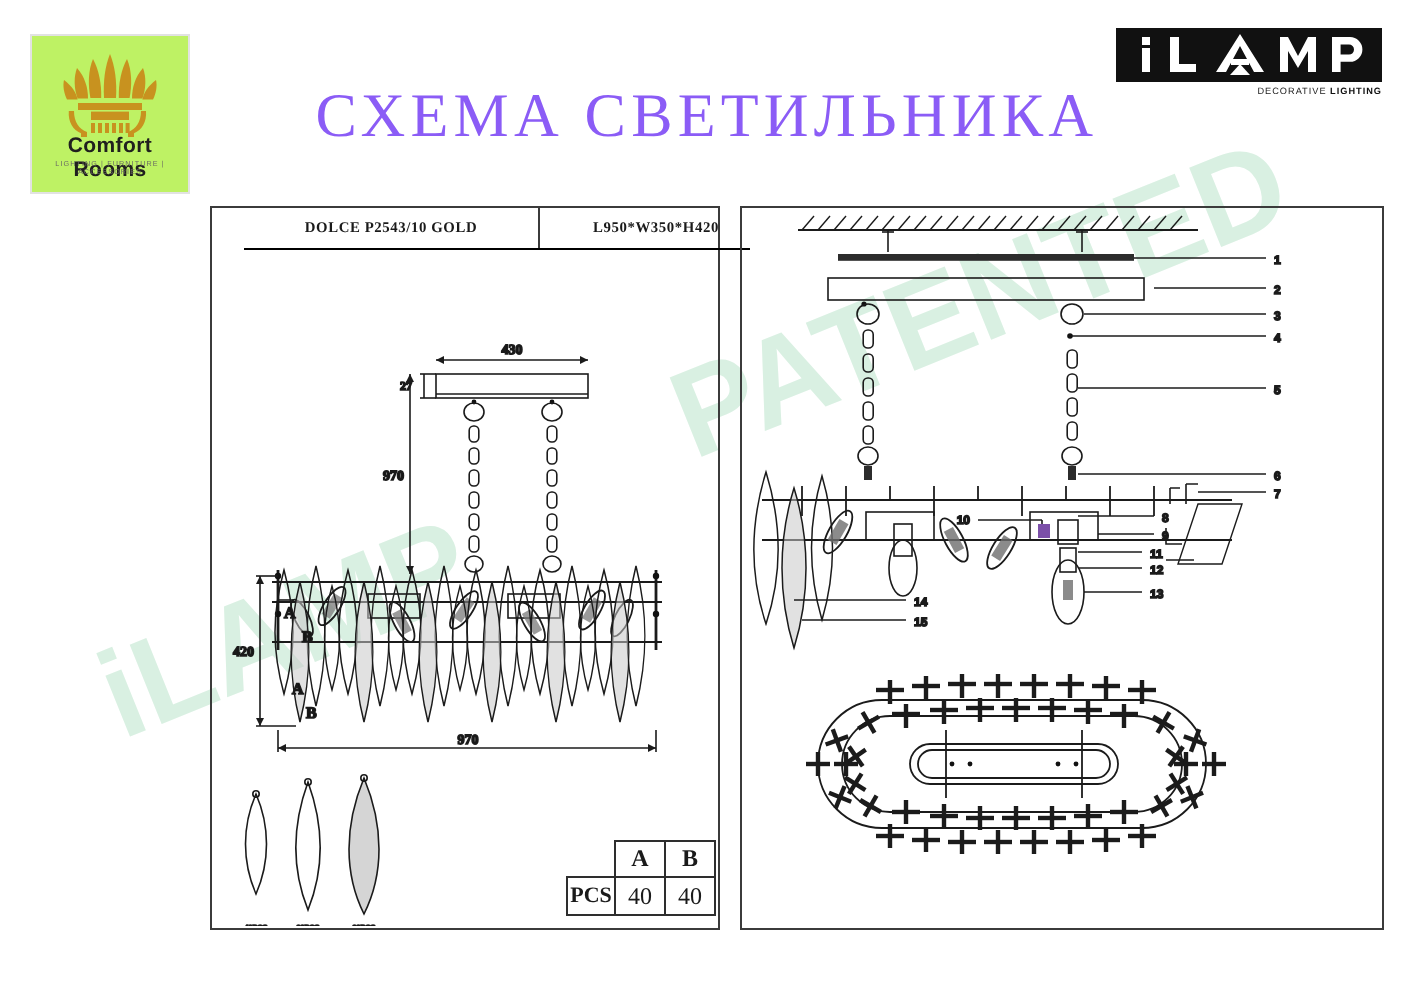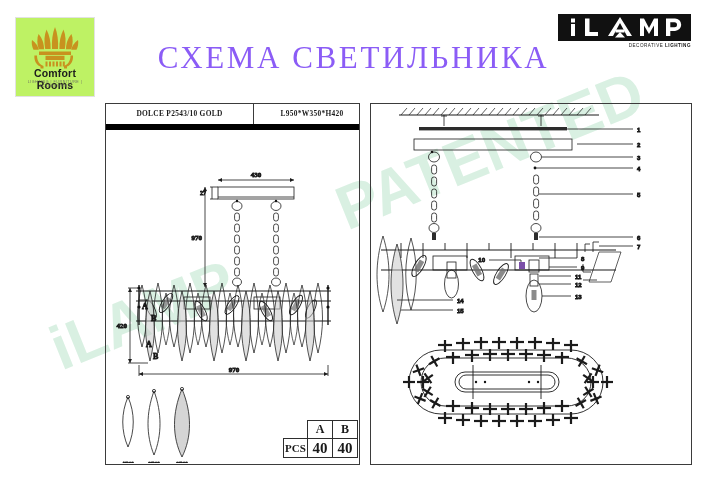--- a/index.html
+++ b/index.html
@@ -31,43 +31,43 @@
   .ilamp{position:absolute;right:16px;top:14px;z-index:3;text-align:right;}
   .ilamp-box{background:#111;display:block;width:133px;height:27px;position:relative;}
   .ilamp-sub{font-size:4.6px;letter-spacing:.5px;margin-top:2px;color:#1b1b1b;}
   .ilamp-sub b{color:#111;}
 
   
   .frame{position:absolute;border:1px solid #3b3b3b;background:transparent;z-index:2;}
   #frame-left{left:105px;top:103px;width:253px;height:360px;}
   #frame-right{left:370px;top:103px;width:320px;height:360px;}
 
-  .hdr-row{position:absolute;left:0;top:0;width:100%;height:20px;
-     border-bottom:6px solid #000000;}
+  .hdr-row{position:absolute;left:16px;top:0;width:100%;height:20px;
+     border-bottom:1px solid #000000;}
   .hdr-cell{position:absolute;top:0;height:20px;line-height:20px;
      text-align:center;font-size:7.4px;font-weight:bold;letter-spacing:.3px;
      font-family:"Liberation Serif",serif;}
   .hdr-c1{left:0;width:147px;border-right:1px solid #3b3b3b;}
   .hdr-c2{left:147px;width:118px;}
 
   svg{display:block;}
   .dim{font-family:"Liberation Serif",serif;font-size:7px;fill:#111;font-weight:bold;}
   .dimsm{font-family:"Liberation Serif",serif;font-size:6px;fill:#111;font-weight:bold;}
   .lbl{font-family:"Liberation Serif",serif;font-size:8px;fill:#111;font-weight:bold;}
   .callout{font-family:"Liberation Sans",sans-serif;font-size:6px;fill:#111;font-weight:bold;}
   .pcs{font-family:"Liberation Sans",sans-serif;font-size:3.6px;fill:#111;font-weight:bold;}
 
   
   .ptable{position:absolute;left:283px;top:420px;z-index:4;border-collapse:collapse;
     font-family:"Liberation Serif",serif;background:#fff;}
   .ptable td{border:1px solid #2e2e2e;text-align:center;padding:0;}
   .ptable .hcell{width:24px;height:17px;font-size:12px;font-weight:bold;}
   .ptable .blank{border:none;}
   .ptable .lab{width:23px;height:18px;font-size:11px;font-weight:bold;}
-  .ptable .val{width:24px;height:18px;font-size:15px;font-weight:bold;}
+  .ptable .val{width:24px;height:18px;font-size:12px;font-weight:normal;}
 </style>
 </head>
 <body>
 
 <div class="watermark">
   <div class="wm-text wm1">iLAMP</div>
   <div class="wm-text wm2">PATENTED</div>
 </div>
 
 <div class="logo-box">

